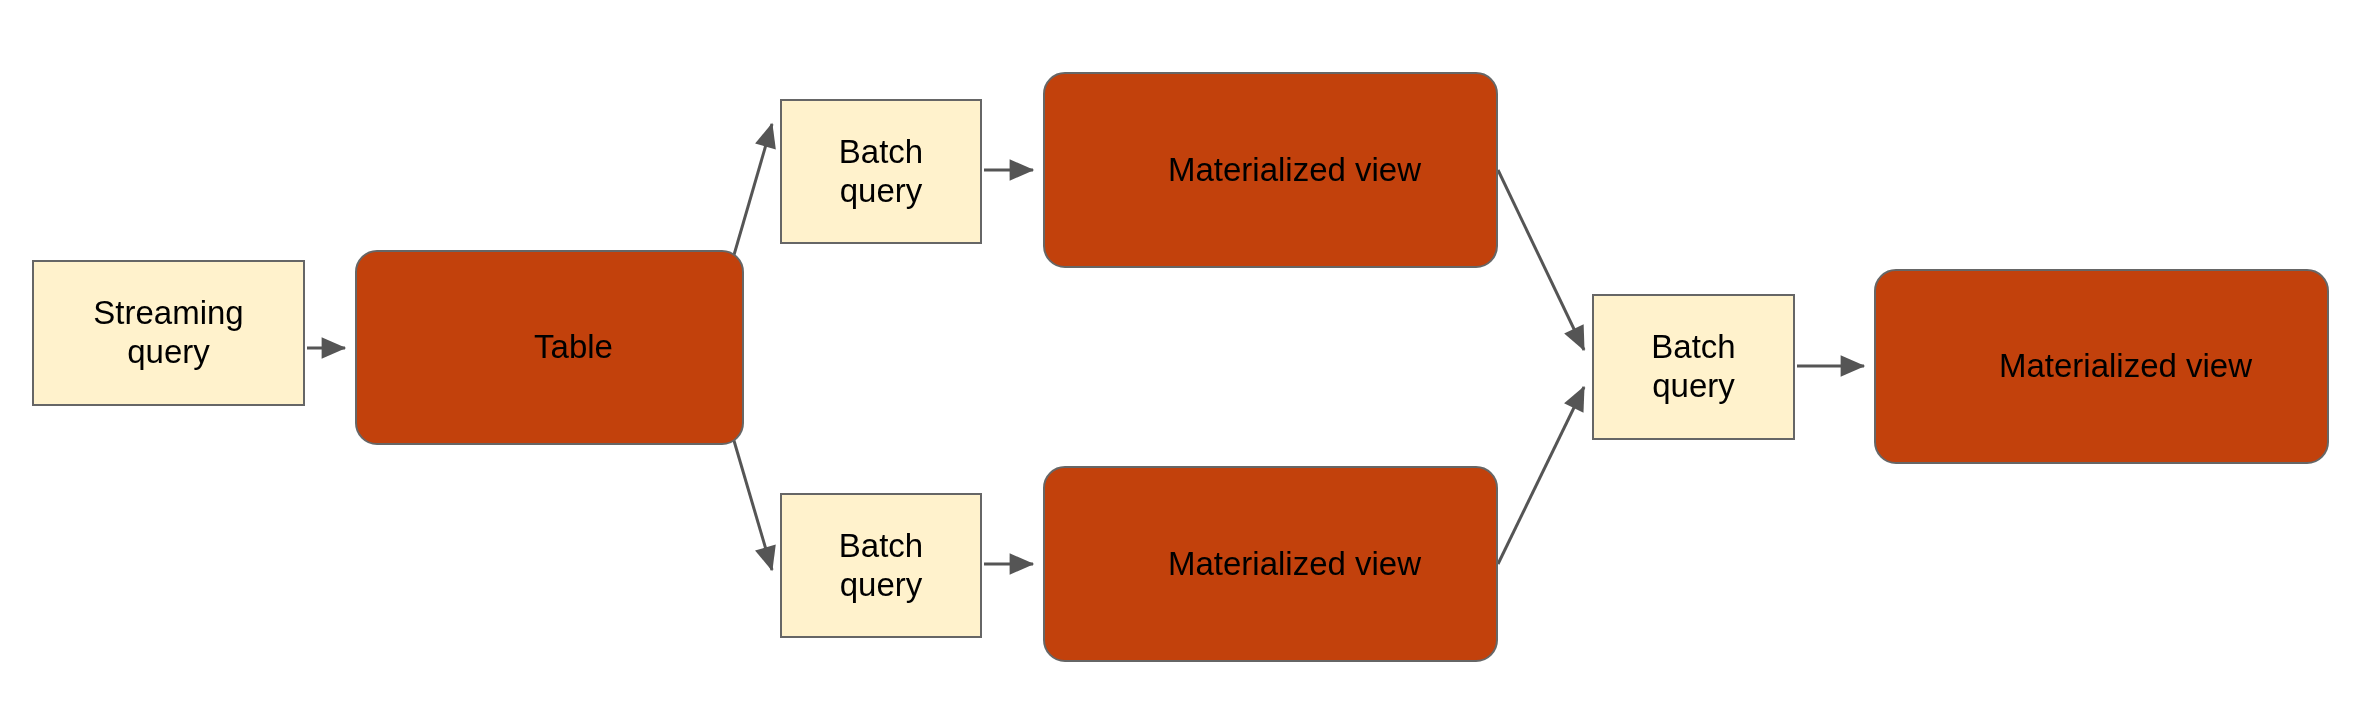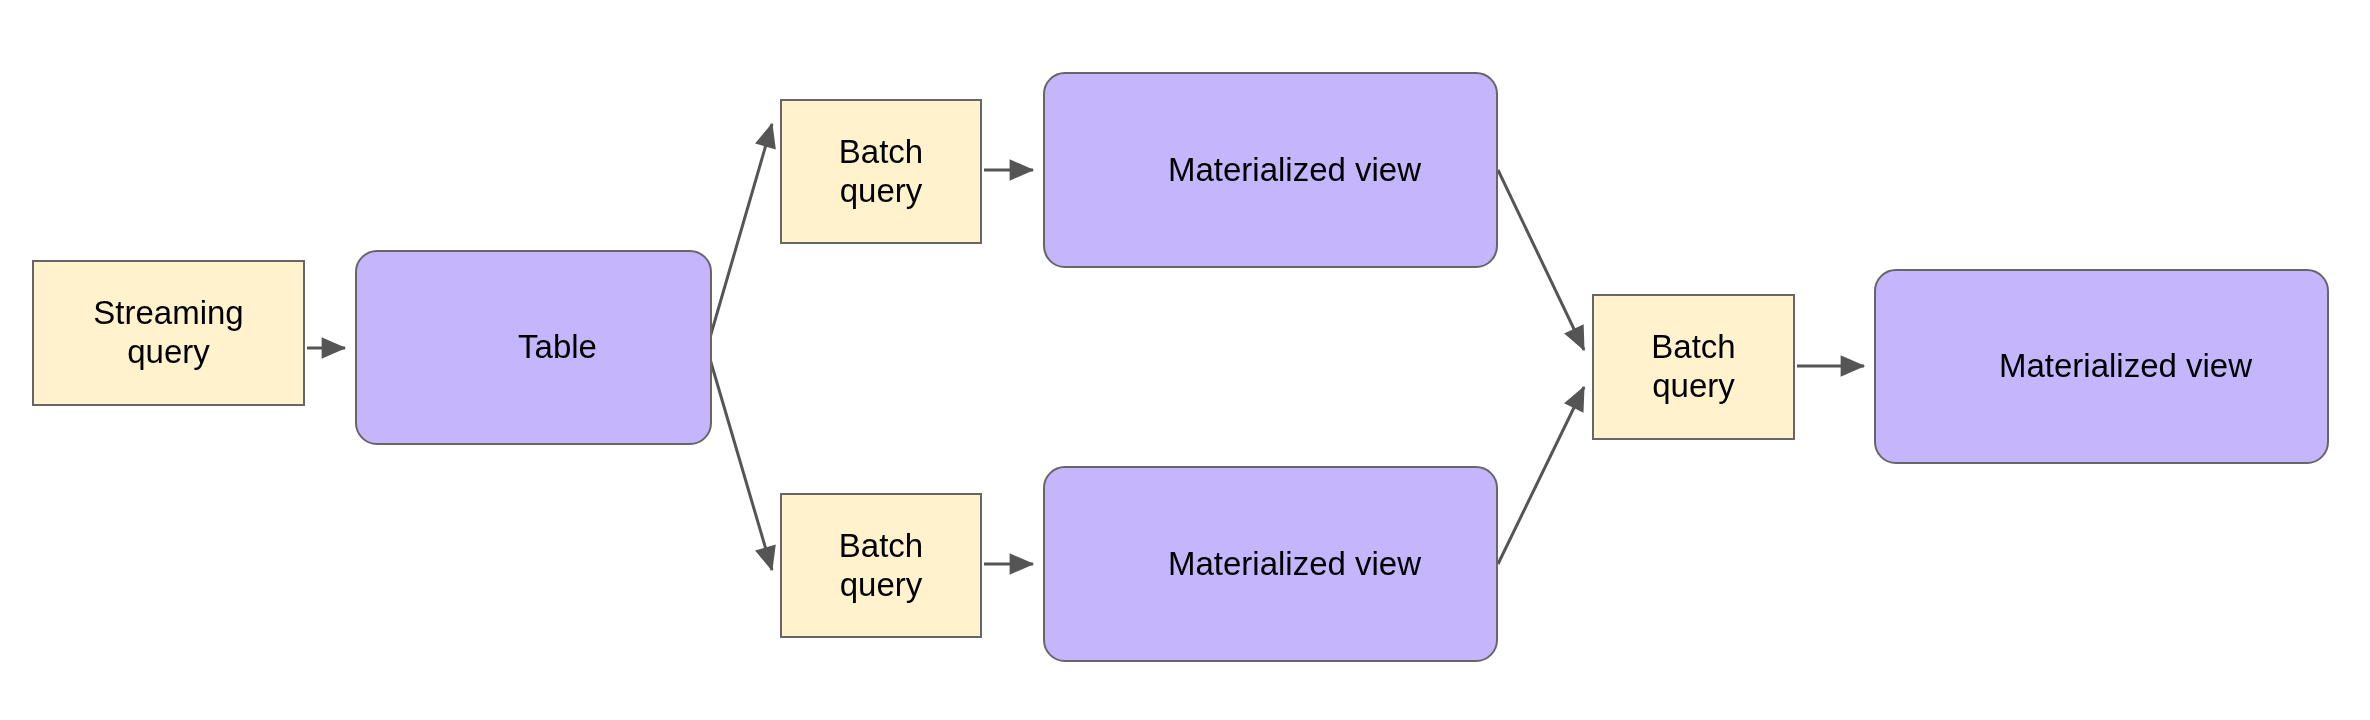--- a/index.html
+++ b/index.html
@@ -40,21 +40,21 @@
     letter-spacing: 0px;
     border: 2px solid #666666;
     z-index: 2;
   }
   .node-process {
     background: #fff2cc;
     border-color: #666666;
     border-radius: 0px;
   }
   .node-store {
-    background: #c4b5fd;
+    background: #c2410c;
     border-color: #666666;
     border-radius: 22px;
     padding-left: 48px;
   }
   .node-label {
     display: block;
     white-space: pre-line;
     padding: 0 6px;
   }
 </style>
@@ -79,21 +79,21 @@
         <path d="M 1498,564 L 1584,387" stroke="#555555" stroke-width="3" fill="none" marker-end="url(#arrowhead)"></path>
         <path d="M 1797,366 L 1864,366" stroke="#555555" stroke-width="3" fill="none" marker-end="url(#arrowhead)"></path>
       </g>
   </svg>
 
   <div class="node node-process" style="left:32px; top:260px; width:273px; height:146px;">
     <span class="node-label">Streaming
 query</span>
   </div>
 
-  <div class="node node-store" style="left:355px; top:250px; width:357px; height:195px;">
+  <div class="node node-store" style="left:355px; top:250px; width:389px; height:195px;">
     <span class="node-label">Table</span>
   </div>
 
   <div class="node node-process" style="left:780px; top:99px; width:202px; height:145px;">
     <span class="node-label">Batch
 query</span>
   </div>
 
   <div class="node node-store" style="left:1043px; top:72px; width:455px; height:196px;">
     <span class="node-label">Materialized view</span>

